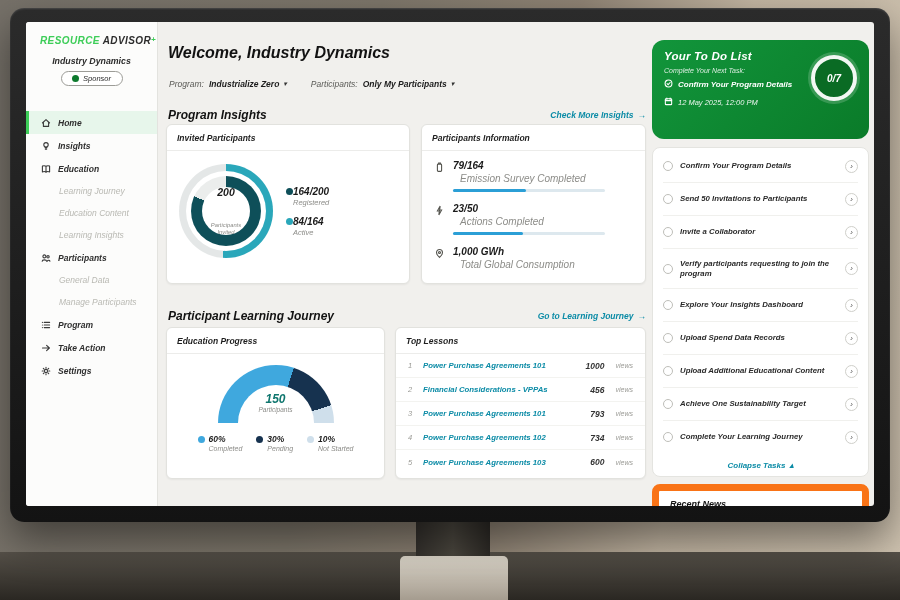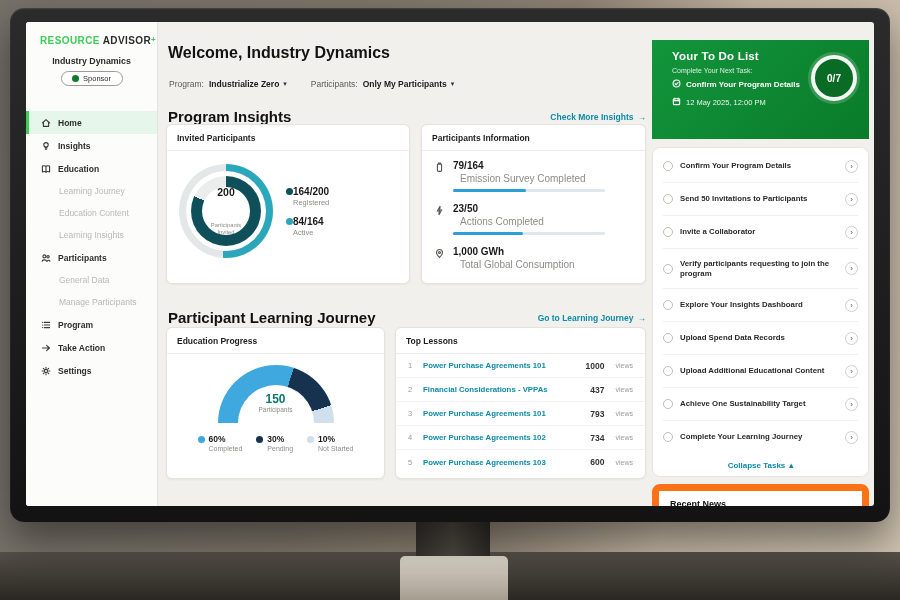--- a/index.html
+++ b/index.html
@@ -1,18 +1,18 @@
 <!DOCTYPE html>
 <html><head>
 <meta charset="utf-8">
 <style>
   * { margin:0; padding:0; box-sizing:border-box; }
   html,body { width:900px; height:600px; overflow:hidden; font-family:"Liberation Sans", sans-serif; }
   .scene { position:relative; width:900px; height:600px; overflow:hidden;
-    background:linear-gradient(100deg,#767169 0%,#7d766a 38%,#8f8374 58%,#c2b5a2 75%,#d0c4b1 100%); }
+    background:linear-gradient(100deg,#767169 0%,#7d766a 38%,#8f8374 58%,#c2b5a2 75%,#d0c4b1 100%);font-style:italic; }
   .desk { position:absolute; left:0; bottom:0; width:100%; height:48px;
     background:linear-gradient(180deg,#565149,#2a2722); }
   .stand-neck { position:absolute; left:416px; top:518px; width:74px; height:50px;
     background:linear-gradient(90deg,#34312d,#4b473f,#2d2a26); }
   .stand-base { position:absolute; left:400px; top:556px; width:108px; height:44px;
     background:linear-gradient(180deg,#dcd6ca,#a59c8f); border-radius:5px 5px 0 0; }
   .monitor { position:absolute; left:10px; top:8px; width:880px; height:514px;
     background:linear-gradient(180deg,#2b2b2b,#131313); border-radius:14px;
     box-shadow:0 18px 40px rgba(0,0,0,.45), inset 0 1px 2px rgba(255,255,255,.14); }
   .screen { position:absolute; left:16px; top:14px; width:848px; height:484px;
@@ -35,21 +35,21 @@
   .nicon svg { width:10px; height:10px; stroke:#3a3a3a; fill:none; stroke-width:1.1; stroke-linecap:round; stroke-linejoin:round; }
 
   
   .title { position:absolute; left:142px; top:22px; font-size:16px; font-weight:bold; color:#121212; }
   .filters { position:absolute; left:143px; top:57px; display:flex; gap:24px; align-items:center; font-size:8.5px; color:#5a5a56; }
   .fgroup { display:flex; align-items:center; cursor:pointer; }
   .fval { font-weight:bold; color:#1b1b1b; margin-left:5px; }
   .chev { font-size:7px; color:#333; margin-left:4px; }
   .sechdr { position:absolute; left:142px; width:478px; display:flex; justify-content:space-between; align-items:center; }
   .sec1 { top:86px; } .sec2 { top:287px; }
-  .st { font-size:15px; font-weight:bold; color:#121212; }
+  .st { font-size:12px; font-weight:bold; color:#121212; }
   .seclink { font-size:8.5px; font-weight:bold; color:#0b8ba6; display:flex; gap:4px; align-items:center; cursor:pointer; }
 
   .card { position:absolute; background:#fff; border:1px solid #e2e2de; border-radius:6px; box-shadow:0 1px 2px rgba(0,0,0,.05); overflow:hidden; }
   .cardA { left:140px; top:102px; width:244px; height:160px; }
   .cardB { left:395px; top:102px; width:225px; height:160px; }
   .cardC { left:140px; top:305px; width:219px; height:152px; }
   .cardD { left:369px; top:305px; width:251px; height:152px; }
   .chead { font-size:8.5px; font-weight:bold; color:#1e1e1e; padding:8px 10px 7px; border-bottom:1px solid #ececea; }
 
   
@@ -93,21 +93,21 @@
   
   .lesson { display:flex; align-items:center; gap:8px; padding:0 12px; height:24px; border-bottom:1px solid #f3f3f0; cursor:pointer; }
   .lesson:last-child { border-bottom:none; }
   .lrank { font-size:7.5px; color:#9a9a95; width:7px; flex:none; }
   .ltitle { flex:1; font-size:7.8px; font-weight:bold; color:#0b8ba6; }
   .lviews { font-size:8.5px; font-weight:bold; color:#333; }
   .lsuf { font-size:7px; color:#9a9a95; margin-left:3px; }
 
   
   .todo-head { position:absolute; left:626px; top:18px; width:217px; height:99px;
-    background:linear-gradient(135deg,#12953b,#0a7b29); border-radius:0; padding:10px 20px; color:#fff; }
+    background:linear-gradient(135deg,#12953b,#0a7b29); border-radius:12px; padding:10px 12px; color:#fff; }
   .tht { font-size:11.5px; font-weight:bold; letter-spacing:.2px; }
   .ths { font-size:7px; color:rgba(255,255,255,.85); margin-top:5px; }
   .thtask { display:flex; gap:5px; align-items:center; margin-top:5px; font-size:8px; font-weight:bold; cursor:pointer; }
   .thdue { display:flex; gap:5px; align-items:center; margin-top:7px; font-size:7.5px; color:rgba(255,255,255,.92); }
   .gicon svg { width:9px; height:9px; stroke:#fff; fill:none; stroke-width:1.2; stroke-linecap:round; }
   .ring { position:absolute; right:12px; top:15px; width:46px; height:46px; border-radius:50%;
     border:4px solid #f2f7f3; background:#0a6b24; display:flex; align-items:center; justify-content:center;
     font-size:10px; font-weight:bold; box-shadow:0 0 0 3px rgba(255,255,255,.18); }
   .todo-list { position:absolute; left:626px; top:125px; width:217px; height:330px;
     background:#fff; border:1px solid #e4e4e0; border-radius:8px; padding:2px 10px; overflow:hidden; }
@@ -370,21 +370,21 @@
         <div class="chead">Top Lessons</div>
         <div class="lesson">
           <span class="lrank">1</span>
           <span class="ltitle">Power Purchase Agreements 101</span>
           <span class="lviews">1000</span>
           <span class="lsuf">views</span>
         </div>
         <div class="lesson">
           <span class="lrank">2</span>
           <span class="ltitle">Financial Considerations - VPPAs</span>
-          <span class="lviews">437</span>
+          <span class="lviews">456</span>
           <span class="lsuf">views</span>
         </div>
         <div class="lesson">
           <span class="lrank">3</span>
           <span class="ltitle">Power Purchase Agreements 101</span>
           <span class="lviews">793</span>
           <span class="lsuf">views</span>
         </div>
         <div class="lesson">
           <span class="lrank">4</span>

